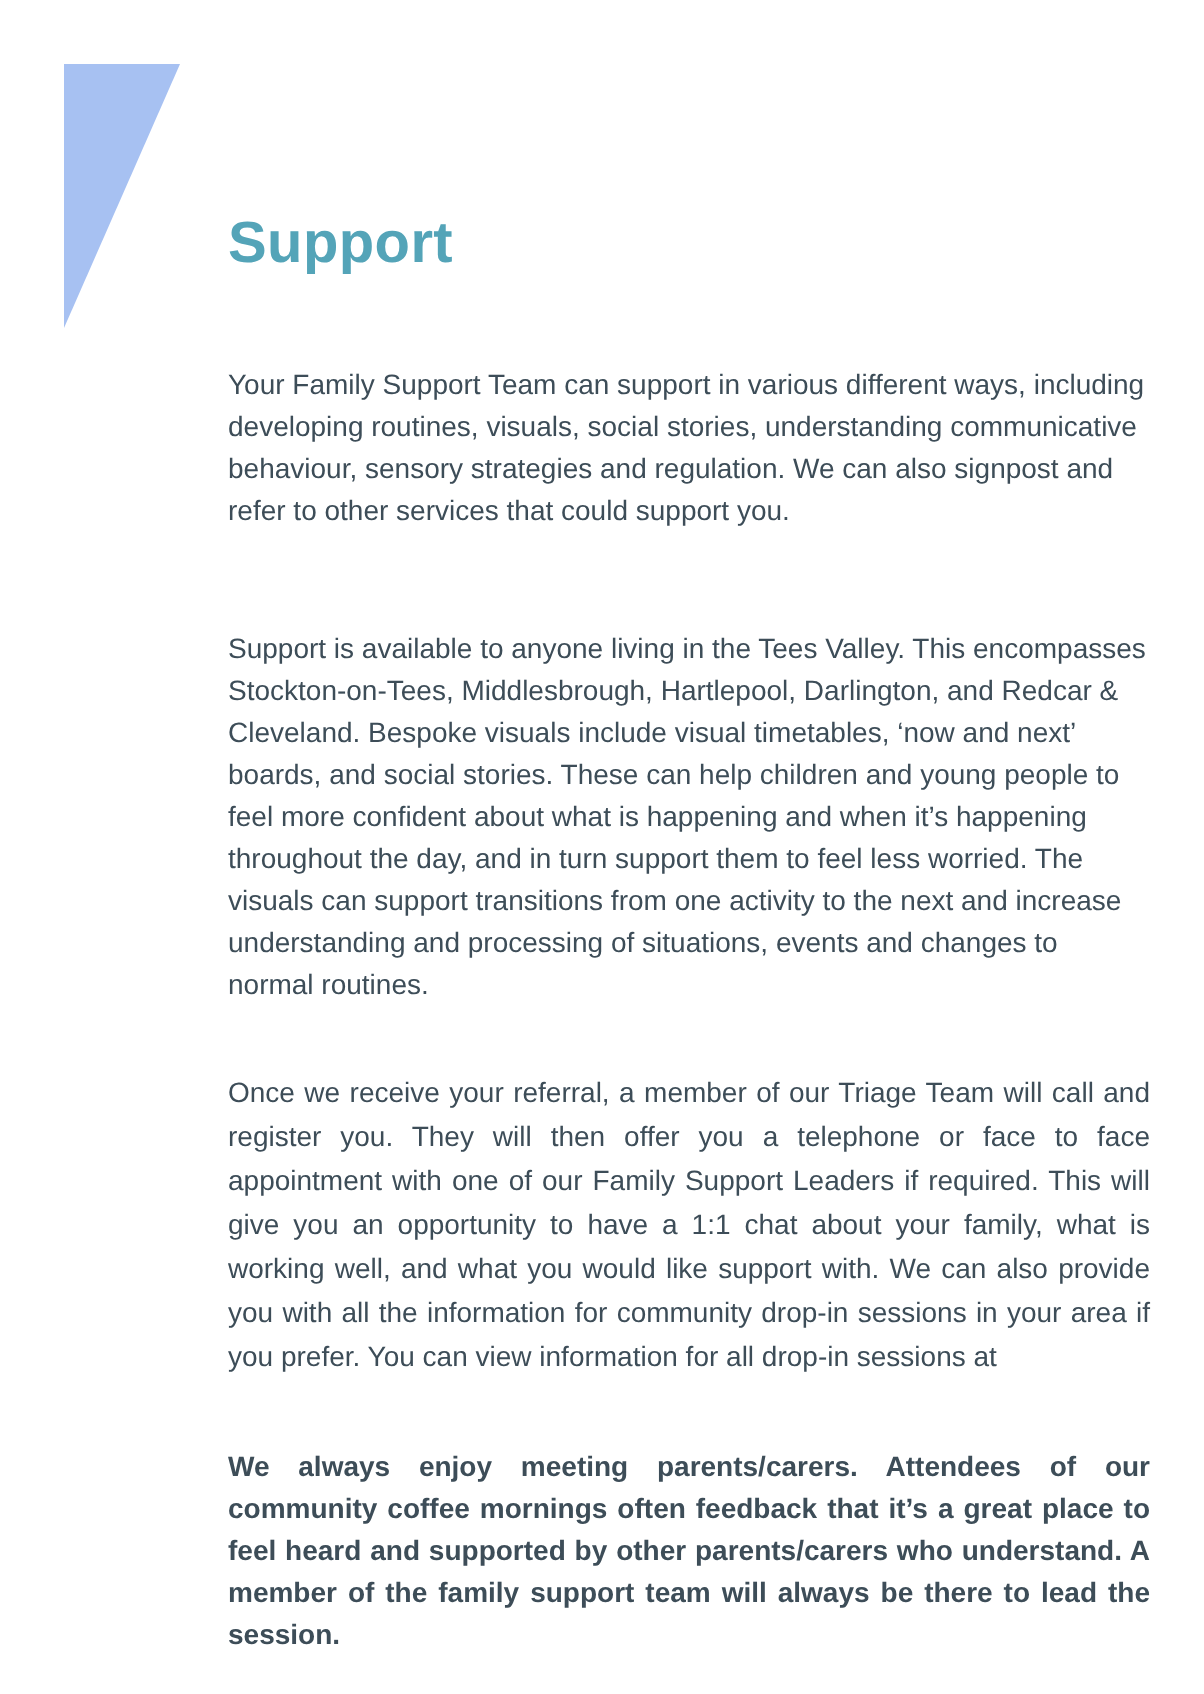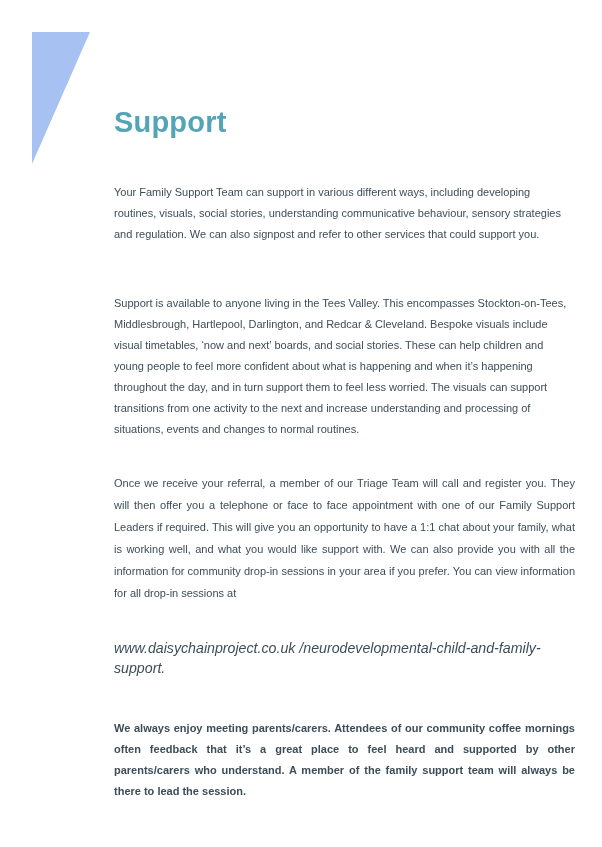--- a/index.html
+++ b/index.html
@@ -43,21 +43,21 @@
     font-weight: 700;
     color: var(--heading-teal);
     letter-spacing: 0.2px;
     margin-bottom: 11px;
   }
   h1.section-heading.second {
     margin-top: 37px;
     margin-bottom: 14px;
   }
   p.body-para {
-    font-size: 11px;
+    font-size: 14px;
     line-height: 21px;
     margin-bottom: 16px;
     text-align: left;
   }
   p.body-para.wide-gap { margin-bottom: 0; }
   p.body-para.justified {
     text-align: justify;
     line-height: 22px;
     margin-bottom: 0;
   }
@@ -88,18 +88,17 @@
 
     <h1 class="section-heading">Support</h1>
 
     <p class="body-para">Your Family Support Team can support in various different ways, including developing routines, visuals, social stories, understanding communicative behaviour, sensory strategies and regulation. We can also signpost and refer to other services that could support you.</p>
 
     <p class="body-para wide-gap">Support is available to anyone living in the Tees Valley. This encompasses Stockton-on-Tees, Middlesbrough, Hartlepool, Darlington, and Redcar &amp; Cleveland. Bespoke visuals include visual timetables, ‘now and next’ boards, and social stories. These can help children and young people to feel more confident about what is happening and when it’s happening throughout the day, and in turn support them to feel less worried. The visuals can support transitions from one activity to the next and increase understanding and processing of situations, events and changes to normal routines.</p>
 
 
     <p class="body-para justified">Once we receive your referral, a member of our Triage Team will call and register you. They will then offer you a telephone or face to face appointment with one of our Family Support Leaders if required. This will give you an opportunity to have a 1:1 chat about your family, what is working well, and what you would like support with. We can also provide you with all the information for community drop-in sessions in your area if you prefer. You can view information for all drop-in sessions at</p>
 
-    <span class="url-line">www.daisychainproject.co.uk /neurodevelopmental-child-and-family-support.</span>
 
     <p class="body-para last">We always enjoy meeting parents/carers. Attendees of our community coffee mornings often feedback that it’s a great place to feel heard and supported by other parents/carers who understand. A member of the family support team will always be there to lead the session.</p>
 
   </div>
 </div>
 
 </body></html>

